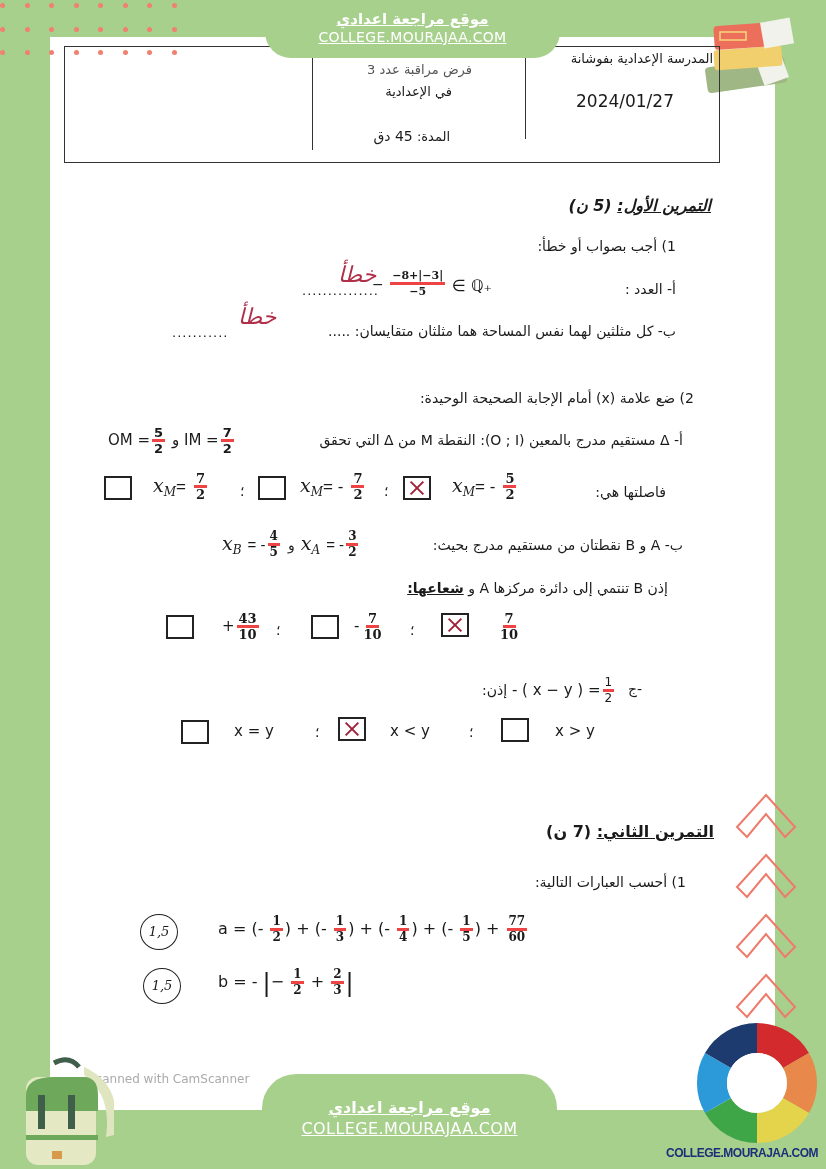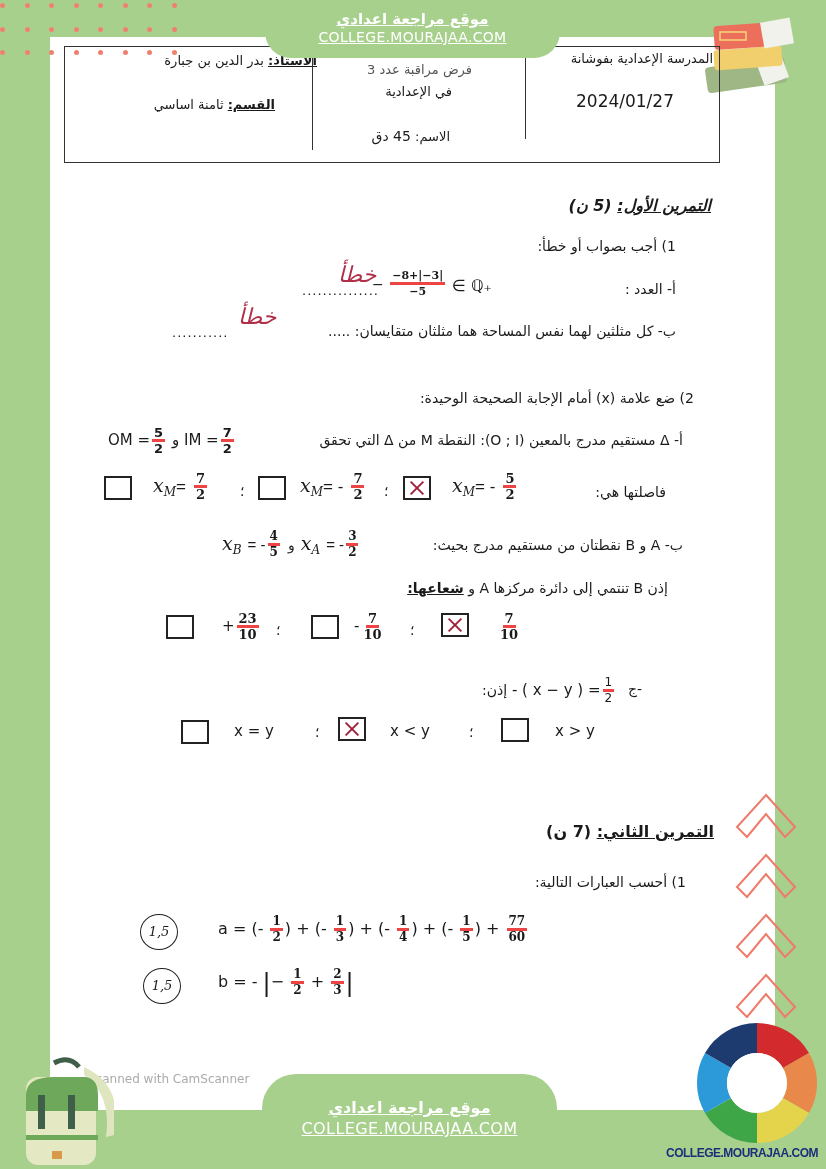--- a/index.html
+++ b/index.html
@@ -79,35 +79,25 @@
 <svg style="position:absolute;left:700px;top:12px;" width="100" height="82" viewBox="0 0 100 82">
   <rect x="6" y="50" width="80" height="26" rx="4" fill="#9fb784" transform="rotate(-8 46 63)"></rect>
   <rect x="60" y="48" width="26" height="22" fill="#f2f2ec" transform="rotate(-20 73 59)"></rect>
   <rect x="14" y="36" width="68" height="20" rx="3" fill="#f0cf6c" transform="rotate(-4 48 46)"></rect>
   <rect x="14" y="12" width="62" height="24" rx="4" fill="#ec6f5c" transform="rotate(-4 45 24)"></rect>
   <rect x="62" y="8" width="30" height="26" fill="#f2f2ec" transform="rotate(-10 77 21)"></rect>
   <rect x="20" y="20" width="26" height="8" fill="none" stroke="#f7d67a" stroke-width="1.5"></rect>
 </svg>
 
 <div class="header-table">
-  <div class="hcol" style="left:0;width:262px;border-left:none;">
-    <div class="t rtl" style="right:10px;top:6px;font-size:13px;">
-      <span class="ul">الأستاذ:</span>
-      <span>بدر الدين بن جبارة</span>
-    </div>
-    <div class="t rtl" style="right:52px;top:50px;font-size:13px;">
-      <span class="ul">القسم:</span>
-      <span>ثامنة اساسي</span>
-    </div>
-  </div>
   <div class="hcol" style="left:247px;width:198px;margin-top:11px;">
     <div class="t rtl" style="right:38px;top:4px;font-size:13px;color:#555;">فرض مراقبة عدد 3</div>
     <div class="t rtl" style="right:58px;top:26px;font-size:13px;">في الإعدادية</div>
     <div class="t rtl" style="right:60px;top:70px;font-size:13px;">
-      <span>الاسم:</span>
+      <span>المدة:</span>
       <span style="font-size:14px;">45 دق</span>
     </div>
   </div>
   <div class="hcol" style="left:460px;width:194px;">
     <div class="t rtl" style="right:6px;top:4px;font-size:13px;">المدرسة الإعدادية بفوشانة</div>
     <div class="t" style="left:50px;top:44px;font-size:17px;">2024/01/27</div>
   </div>
 </div>
 
 <div class="t rtl ex-title" style="right:115px;top:196px;font-style:italic;">
@@ -193,21 +183,21 @@
     </span>
 </div>
 <div class="t rtl" style="right:158px;top:580px;font-size:14px;">
   <span>إذن B تنتمي إلى دائرة مركزها A و</span>
   <span style="text-decoration:underline;font-weight:bold;">شعاعها:</span>
 </div>
 
 <div class="box" style="left:166px;top:615px;"></div>
 <div class="t" style="left:222px;top:612px;font-size:15px;">
   <span>+</span><span class="frac" style="font-weight:bold;font-size:13px;font-family:'DejaVu Serif',serif;">
-      <span class="n">23</span>
+      <span class="n">43</span>
       <span class="d">10</span>
     </span>
 </div>
 <div class="t" style="left:276px;top:622px;font-size:14px;">؛</div>
 <div class="box" style="left:311px;top:615px;"></div>
 <div class="t" style="left:354px;top:612px;font-size:15px;">
   <span>-</span><span class="frac" style="font-weight:bold;font-size:13px;font-family:'DejaVu Serif',serif;">
       <span class="n">7</span>
       <span class="d">10</span>
     </span>

